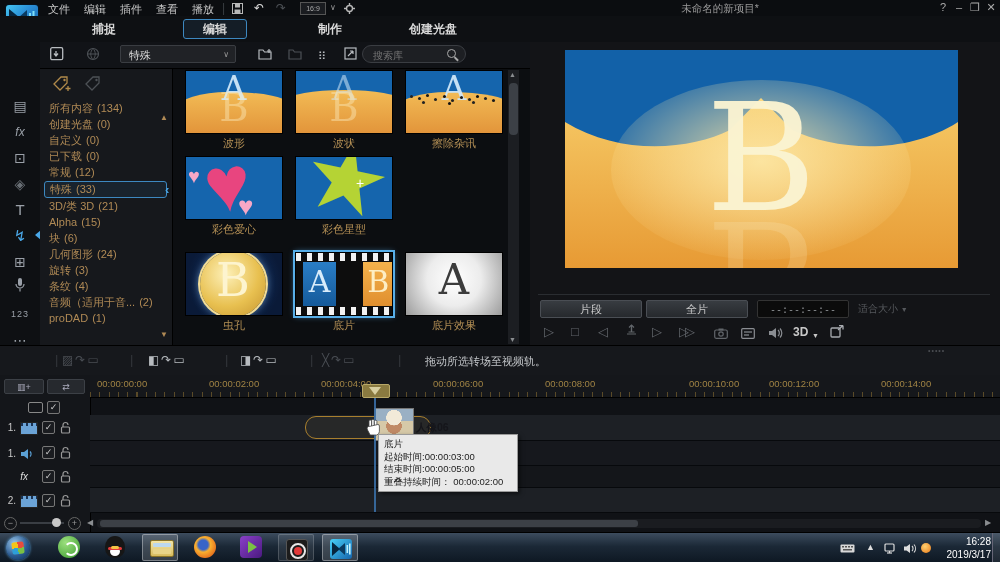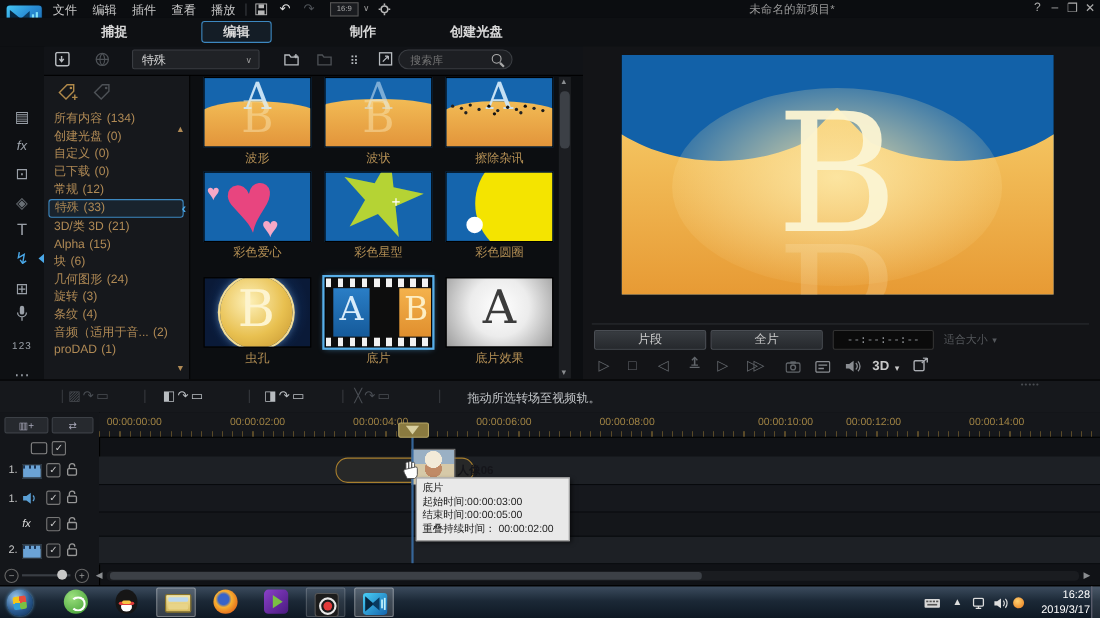--- a/index.html
+++ b/index.html
@@ -340,27 +340,20 @@
       </div>
 
       <div class="cell" style="left:115px;top:86px">
         <div class="th sc-blue">
           <span class="star-big">★</span>
           <span class="sparkle">+</span>
         </div>
         <div class="cap">彩色星型</div>
       </div>
 
-      <div class="cell" style="left:225px;top:86px">
-        <div class="th sc-blue">
-          <div class="circ-big"></div>
-          <div class="circ-s"></div>
-        </div>
-        <div class="cap">彩色圆圈</div>
-      </div>
 
       <div class="cell" style="left:5px;top:182px">
         <div class="th sc-worm">
           <div class="coin">
             <span class="bl ser">B</span>
           </div>
         </div>
         <div class="cap">虫孔</div>
       </div>
 

